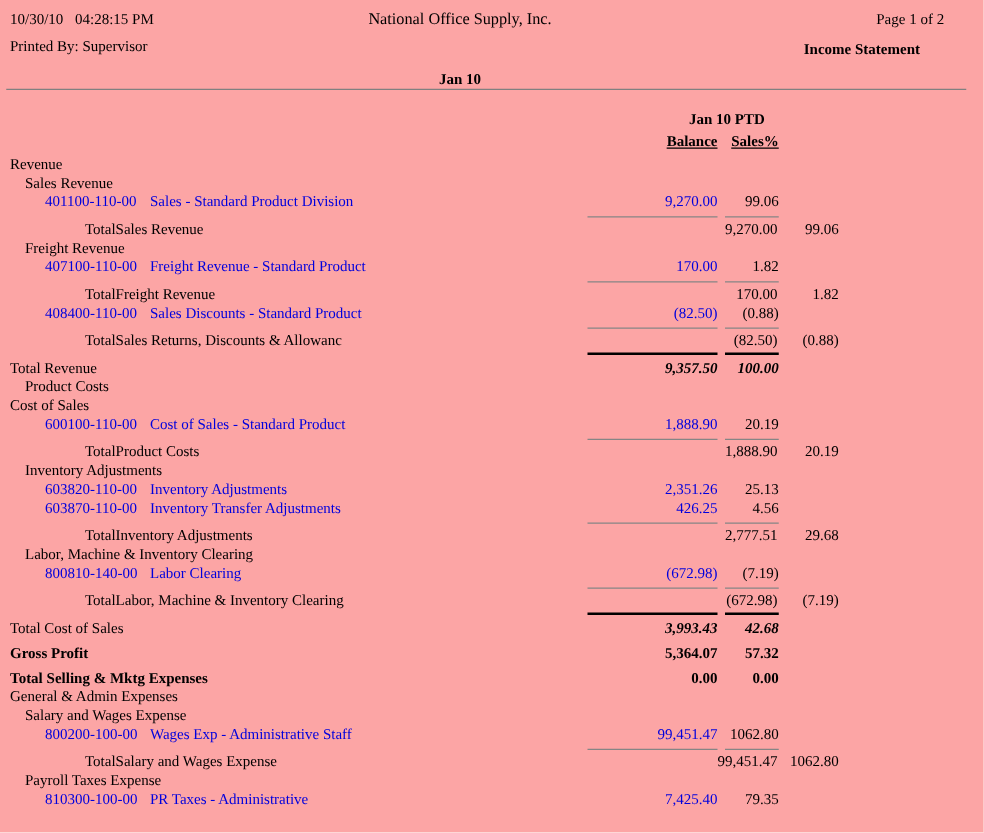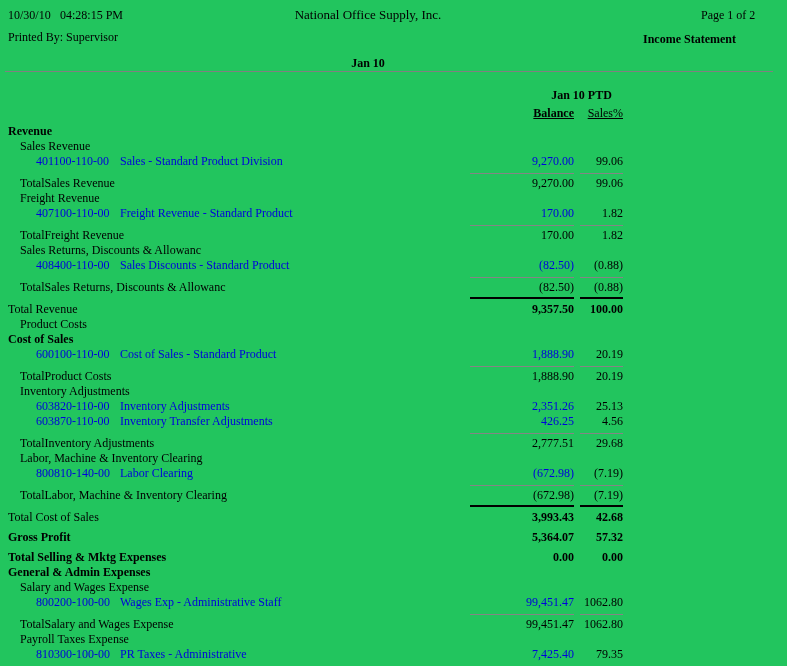--- a/index.html
+++ b/index.html
@@ -1,56 +1,56 @@
 <!DOCTYPE html>
 <html style="--blue: #0000dd; --gray: #858585;"><head>
 <meta charset="utf-8">
 <style>
   html,body{margin:0;padding:0;background:#fff;}
   .page{
-    position:relative;width:787px;height:666px;background:#22c55e;
+    position:relative;width:787px;height:666px;background:#fca5a5;
     font-family:"Liberation Serif", serif;font-size:12px;color:#000;
     overflow:hidden;
   }
   
   .h-date{position:absolute;left:8px;top:8px;white-space:nowrap;}
   .h-time{position:absolute;left:60px;top:8px;white-space:nowrap;}
   .h-company{position:absolute;left:0;top:7px;width:736px;text-align:center;font-weight:normal;font-size:13px;}
   .h-page{position:absolute;left:701px;top:8px;white-space:nowrap;}
   .h-printedby{position:absolute;left:8px;top:30px;white-space:nowrap;}
   .h-title{position:absolute;left:0;top:32px;width:736px;text-align:right;font-weight:bold;font-size:12px;}
   .h-period{position:absolute;left:0;top:56px;width:736px;text-align:center;font-weight:bold;}
   .rule{position:absolute;left:5px;top:71px;width:768px;height:1px;background:#808080;}
   
   .colgroup{position:absolute;left:509px;top:88px;width:145px;text-align:center;font-weight:bold;}
   .colbalance{position:absolute;left:470px;top:106px;width:104px;text-align:right;font-weight:bold;text-decoration:underline;}
-  .colsales{position:absolute;left:579px;top:106px;width:44px;text-align:right;font-weight:normal;text-decoration:underline;}
+  .colsales{position:absolute;left:579px;top:106px;width:44px;text-align:right;font-weight:bold;text-decoration:underline;}
   
   .rows{position:absolute;left:0;top:124px;width:787px;}
   .row{position:relative;height:15px;}
   .cell{position:absolute;top:0;line-height:15px;white-space:nowrap;}
   .c-label{left:20px;}
-  .row.heading .c-label{left:8px;font-weight:bold;}
+  .row.heading .c-label{left:8px;font-weight:normal;}
   .c-account{left:36px;color:var(--blue,#0000dd);}
   .c-desc{left:120px;color:var(--blue,#0000dd);width:300px;overflow:hidden;}
   .c-bal{left:470px;width:104px;text-align:right;}
   .c-sales{left:579px;width:44px;text-align:right;}
   .row.detail .c-bal{color:var(--blue,#0000dd);}
   
   .row.total{height:20px;margin-top:2px;}
-  .row.total .cell{top:5px;}
+  .row.total .cell{top:5px;margin-left:48px;}
   .row.total::before{content:"";position:absolute;left:470px;top:2px;width:104px;height:1px;background:var(--gray,#858585);}
   .row.total::after{content:"";position:absolute;left:580px;top:2px;width:43px;height:1px;background:var(--gray,#858585);}
   
   .row.grandtotal{height:21px;margin-top:1px;}
   .row.grandtotal .cell{top:6px;}
   .row.grandtotal::before{content:"";position:absolute;left:470px;top:1px;width:104px;height:2px;background:#000;}
   .row.grandtotal::after{content:"";position:absolute;left:580px;top:1px;width:43px;height:2px;background:#000;}
   .row.grandtotal .c-label{left:8px;font-weight:normal;}
-  .row.grandtotal .c-bal,.row.grandtotal .c-sales{font-weight:bold;}
+  .row.grandtotal .c-bal,.row.grandtotal .c-sales{font-weight:bold;font-style:italic;}
   
   .row.boldline{margin-top:5px;}
   .row.boldline .c-label{left:8px;font-weight:bold;}
   .row.boldline .c-bal,.row.boldline .c-sales{font-weight:bold;}
 </style>
 </head>
 <body>
 
 <div class="page">
   <span class="h-date">10/30/10</span>
@@ -98,24 +98,20 @@
     <span class="cell c-desc">Freight Revenue - Standard Product</span>
     <span class="cell c-bal">170.00</span>
     <span class="cell c-sales">1.82</span>
   </div>
       <div class="row total">
     <span class="cell c-label">TotalFreight Revenue</span>
 
     <span class="cell c-bal">170.00</span>
     <span class="cell c-sales">1.82</span>
   </div>
-      <div class="row subheading">
-    <span class="cell c-label">Sales Returns, Discounts &amp; Allowanc</span>
-
-  </div>
       <div class="row detail">
 
     <span class="cell c-account">408400-110-00</span>
     <span class="cell c-desc">Sales Discounts - Standard Product</span>
     <span class="cell c-bal">(82.50)</span>
     <span class="cell c-sales">(0.88)</span>
   </div>
       <div class="row total">
     <span class="cell c-label">TotalSales Returns, Discounts &amp; Allowanc</span>
 

